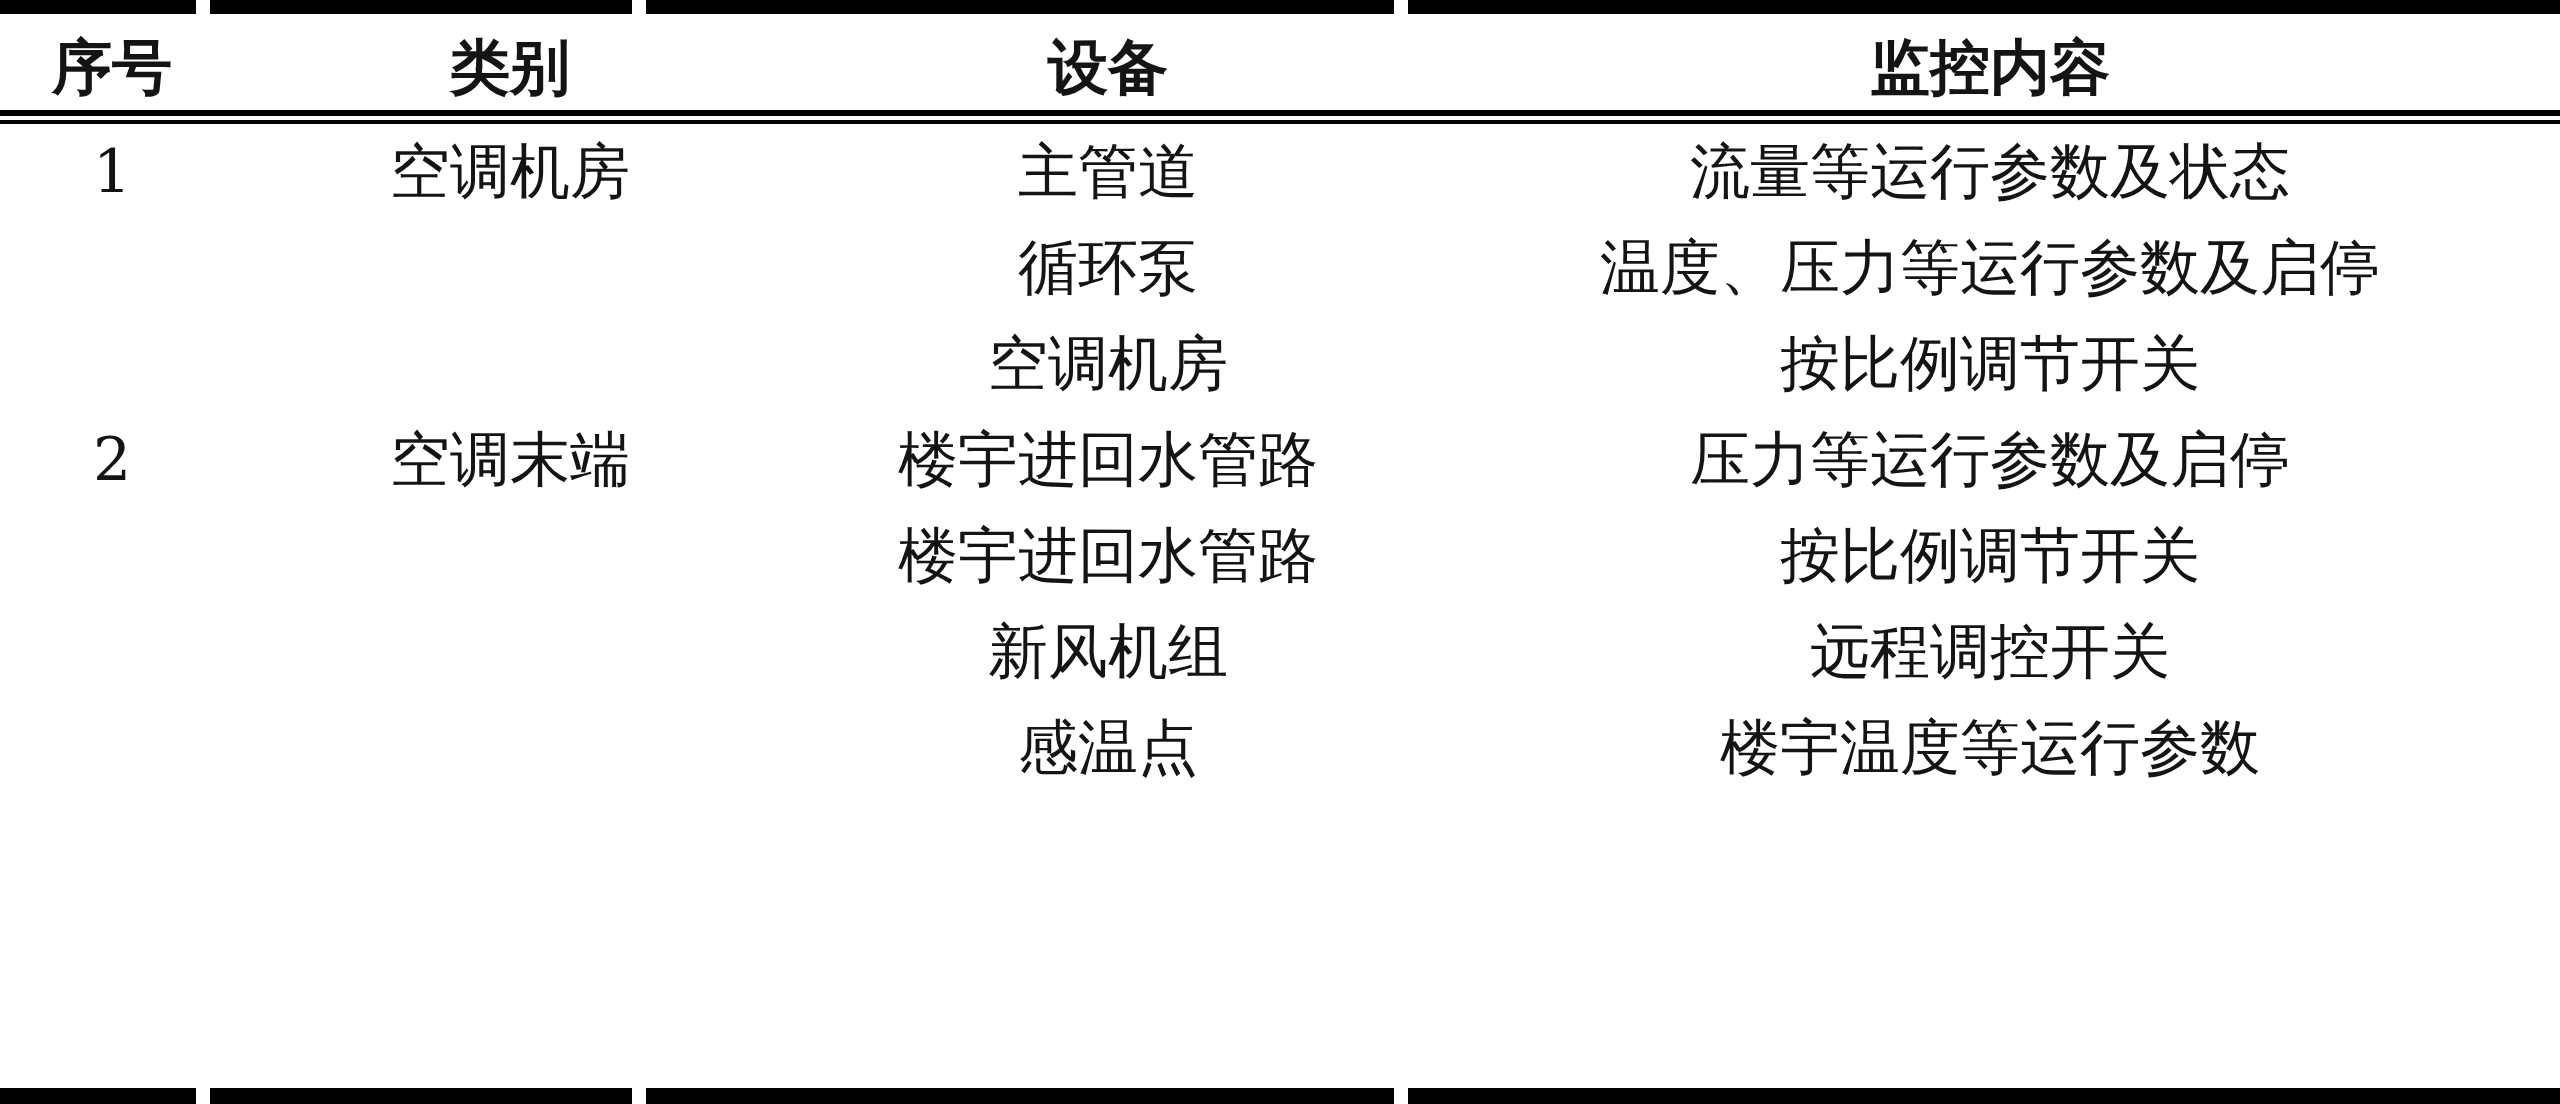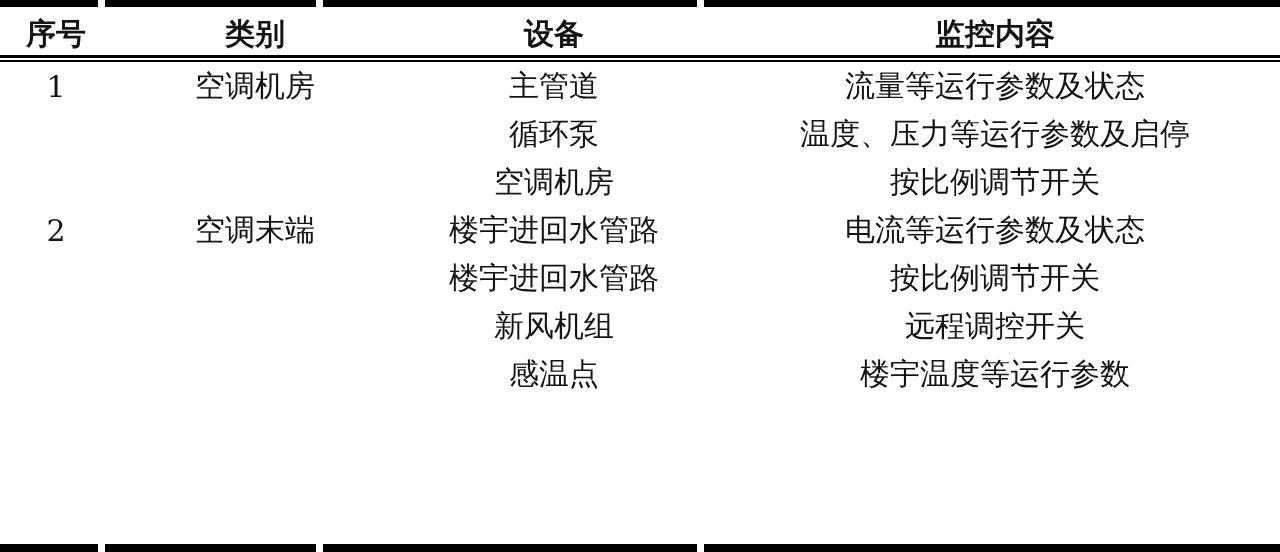--- a/index.html
+++ b/index.html
@@ -103,21 +103,21 @@
       <tr>
         <td></td>
         <td></td>
         <td>空调机房</td>
         <td>按比例调节开关</td>
       </tr>
       <tr>
         <td>2</td>
         <td>空调末端</td>
         <td>楼宇进回水管路</td>
-        <td>电流等运行参数及状态</td>
+        <td>压力等运行参数及启停</td>
       </tr>
       <tr>
         <td></td>
         <td></td>
         <td>楼宇进回水管路</td>
         <td>按比例调节开关</td>
       </tr>
       <tr>
         <td></td>
         <td></td>

